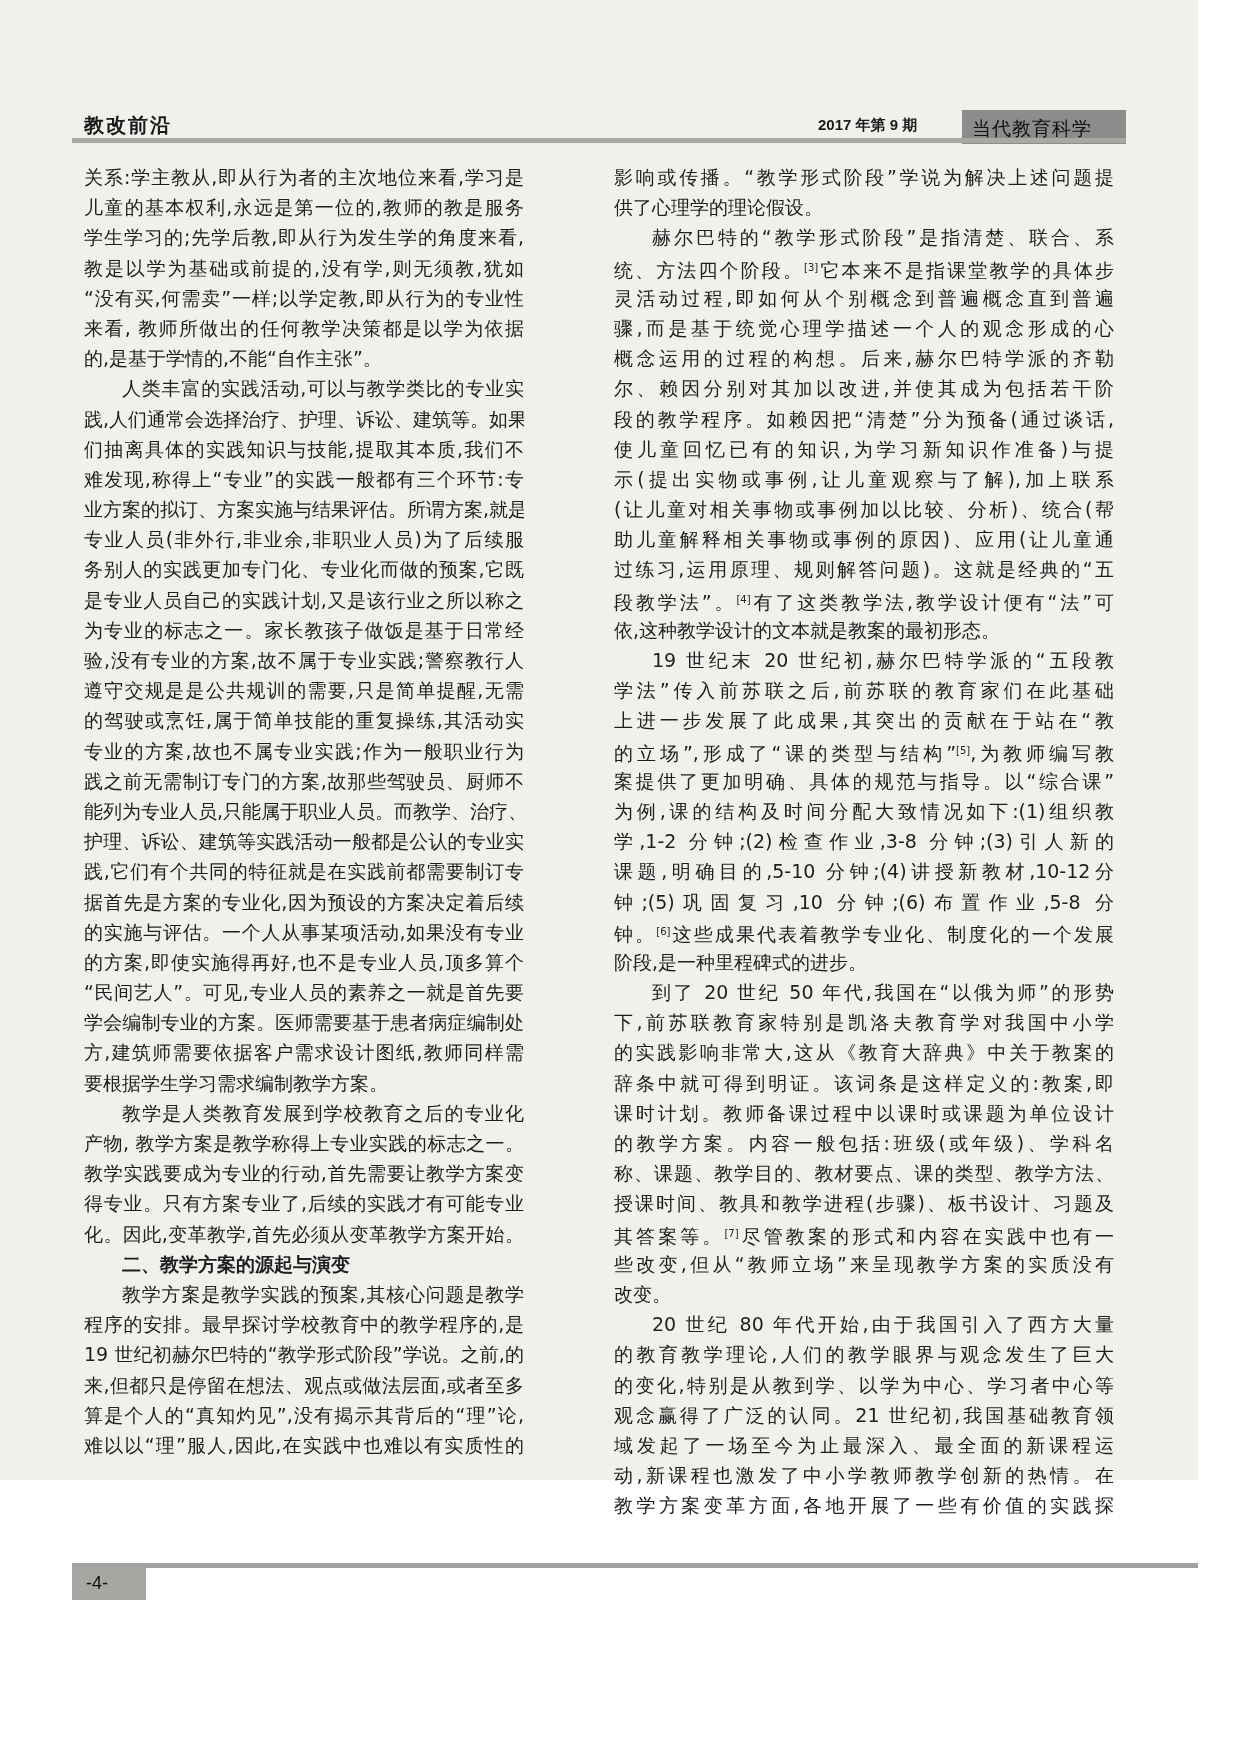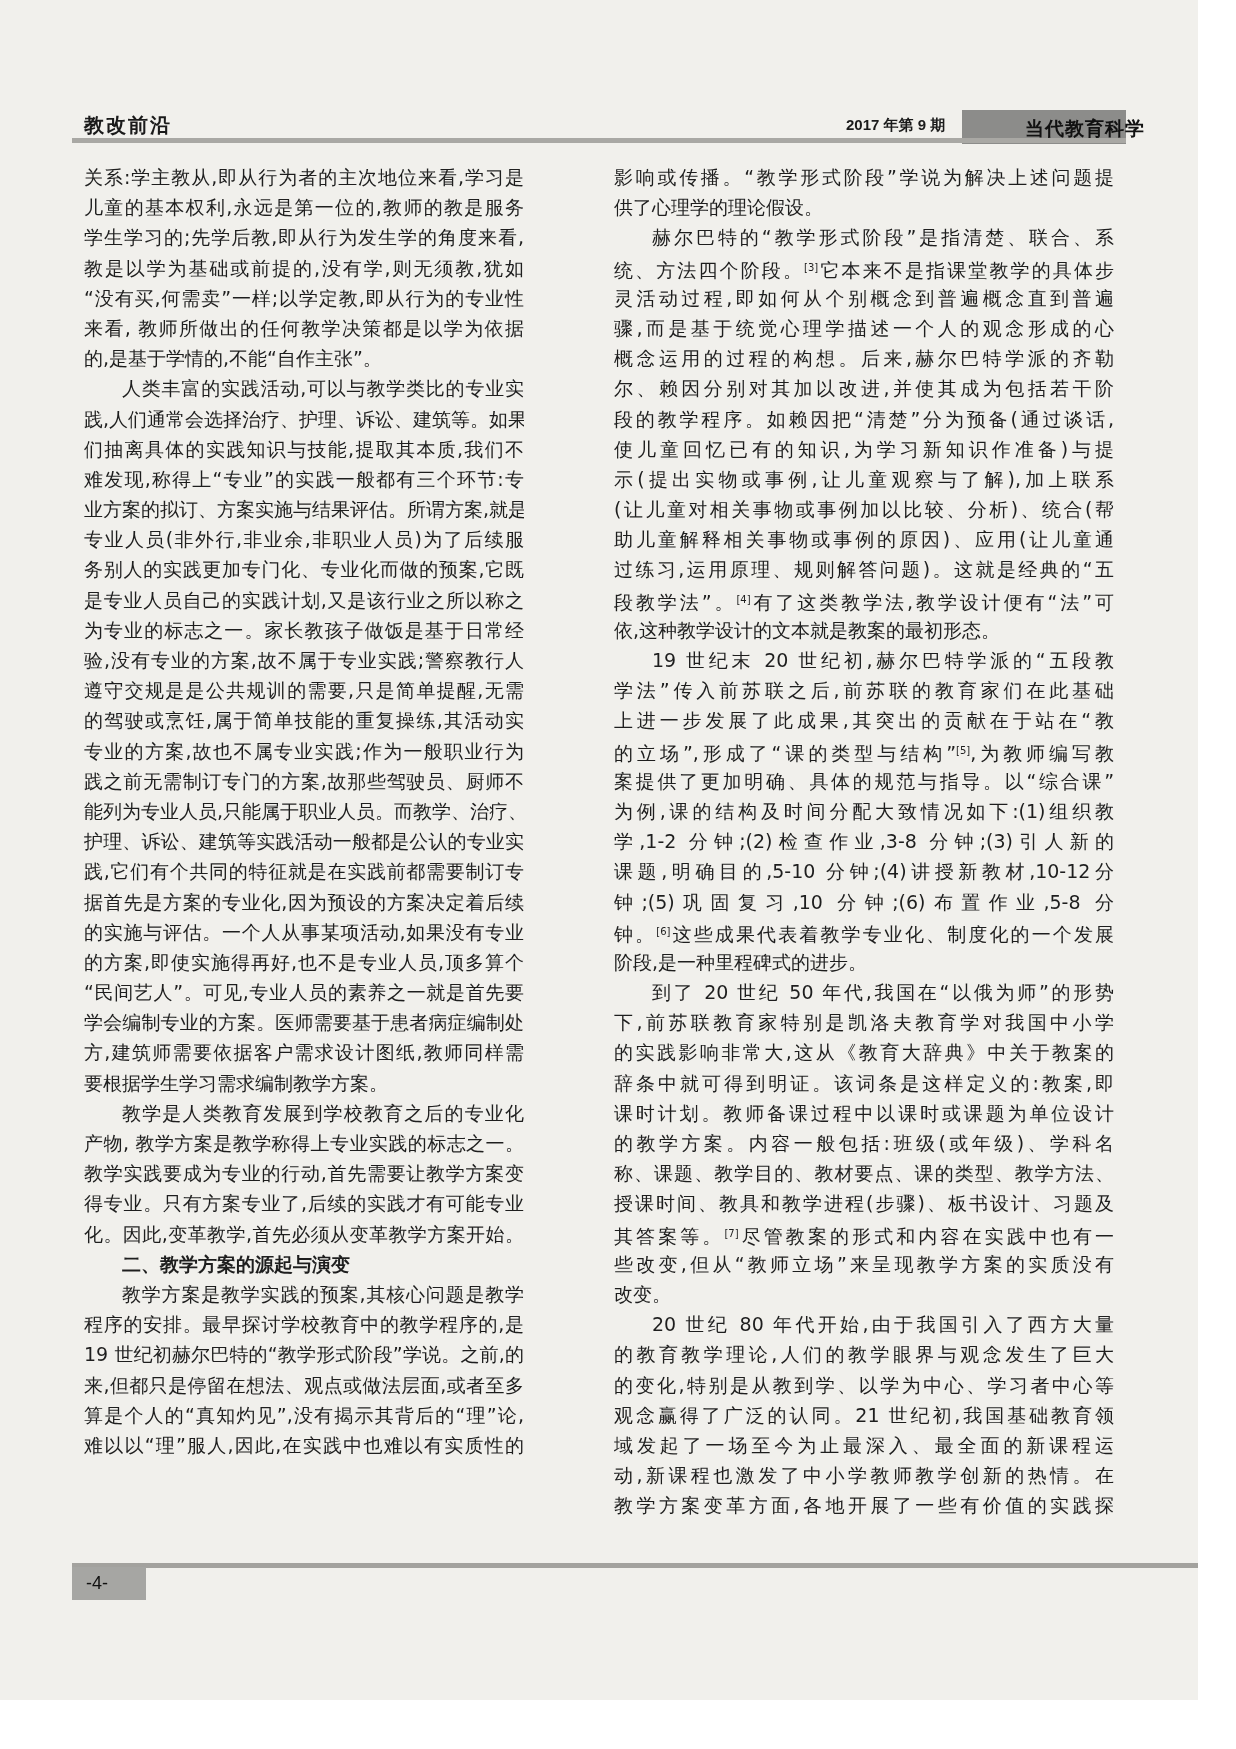--- a/index.html
+++ b/index.html
@@ -1,26 +1,26 @@
 <!DOCTYPE html>
 <html><head>
 <meta charset="utf-8">
 <style>
   html, body { margin: 0; padding: 0; background: #ffffff; }
   body { width: 1236px; height: 1749px; position: relative; overflow: hidden;
          font-family: "DejaVu Sans", "Liberation Sans", sans-serif; }
-  .paper { position: absolute; left: 0; top: 0; width: 1198px; height: 1700px;
+  .paper { position: absolute; left: 0; top: 0; width: 1198px; height: 1480px;
            background: #f1f0ec; }
   .hdr-left { position: absolute; left: 84px; top: 112px; font-size: 20px; font-weight: bold;
               color: #1a1a1a; letter-spacing: 2px; }
   .hdr-issue { position: absolute; left: 818px; top: 116px; font-size: 15px; font-weight: bold;
-               color: #1a1a1a; font-family: "Liberation Sans", sans-serif; margin-left: 28px; }
+               color: #1a1a1a; font-family: "Liberation Sans", sans-serif; }
   .hdr-box { position: absolute; left: 962px; top: 110px; width: 164px; height: 34px;
              background: #8c8c8a; }
-  .hdr-journal { position: absolute; left: 1025px; top: 116px; font-size: 19px; font-weight: 700;
+  .hdr-journal { position: absolute; left: 972px; top: 116px; font-size: 19px; font-weight: 400;
                  color: #111; letter-spacing: 1px; }
   .hdr-rule { position: absolute; left: 72px; top: 138px; width: 1054px; height: 5px;
               background: #a9a8a4; }
   .col { position: absolute; top: 162px; font-size: 19px; color: #1e1e1e; }
   .col-left { left: 84px; width: 440px; }
   .col-right { left: 614px; width: 500px; }
   .line { height: 30.2px; line-height: 30.2px; white-space: nowrap; text-align: justify;
           text-align-last: justify; overflow: hidden; }
   .line.last { text-align-last: left; }
   .line.indent { padding-left: 38px; }

